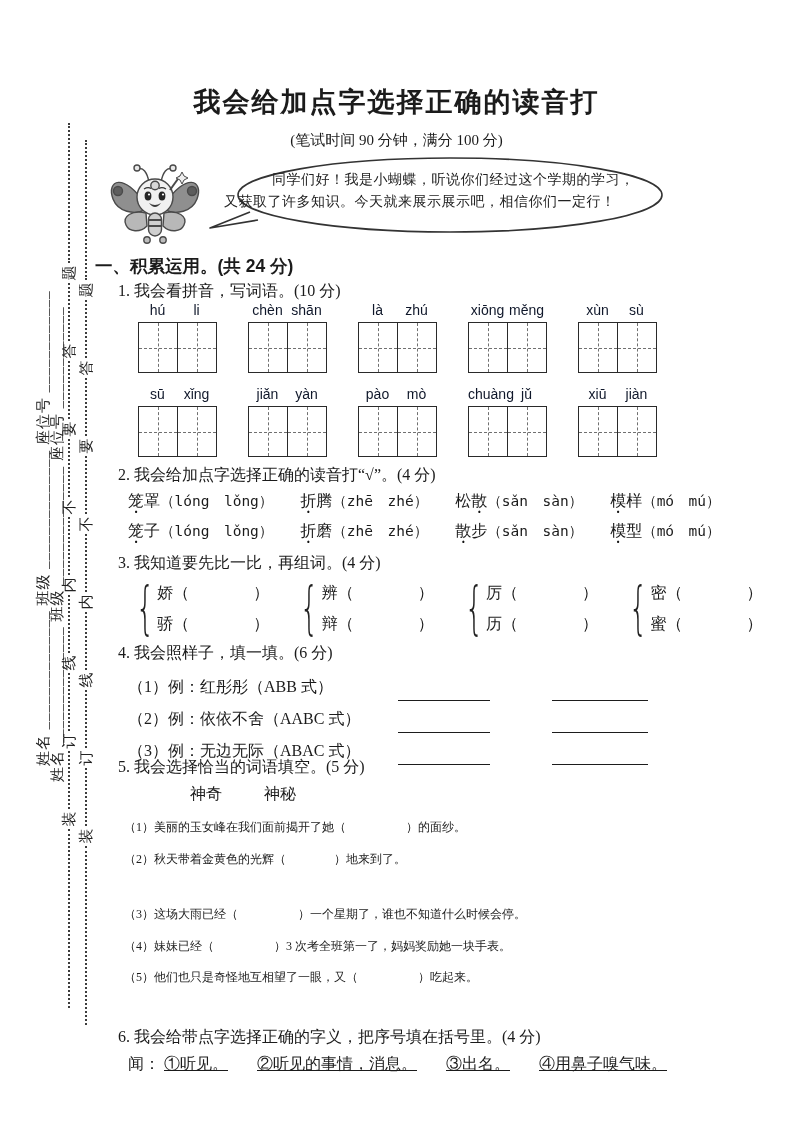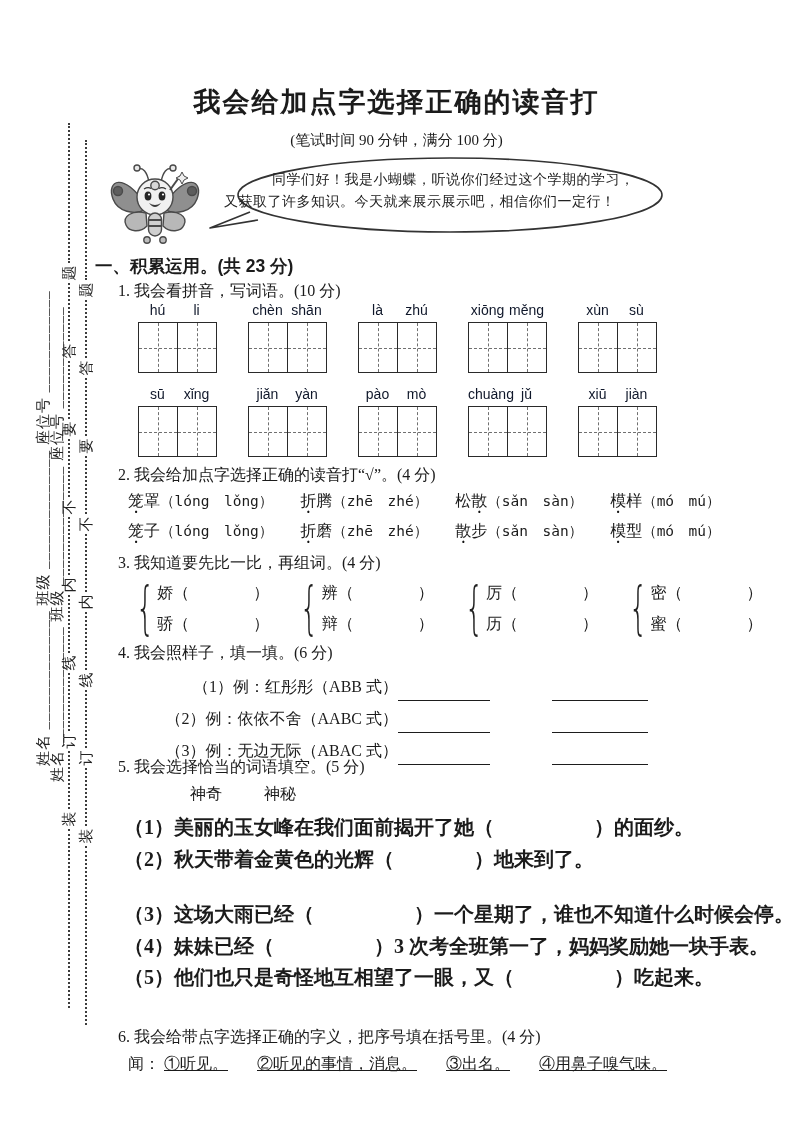--- a/index.html
+++ b/index.html
@@ -68,28 +68,28 @@
   
   #q3-pairs { position:absolute; left:128px; top:577px; display:flex; gap:23px; }
   .bgroup { display:flex; align-items:center; }
   .brace { font-family:"DejaVu Sans", sans-serif; font-size:54px; font-weight:100; line-height:62px;
            transform:scale(0.55,1.05); margin-right:-5px; color:#222; }
   .bline { height:31px; line-height:31px; font-size:16px; white-space:nowrap; }
 
   
   #q4-rows { position:absolute; left:128px; top:669px; }
   .q4-row { height:32px; display:flex; align-items:flex-end; }
-  .q4-text { width:270px; line-height:28px; font-size:16px;text-align:right; }
+  .q4-text { width:270px; line-height:28px; font-size:16px; }
   .blank-line { width:92px; height:24px; border-bottom:1.6px solid #1d1d1d; }
   .blank-line.second { margin-left:62px; width:96px; }
 
   
   .opts-row { position:absolute; left:190px; display:flex; gap:42px; font-size:16px; }
   #q5-opts-1 { top:784px; } #q5-opts-2 { top:872px; }
-  .items-col { position:absolute; left:124px; font-size:20px;font-weight:bold; }
+  .items-col { position:absolute; left:124px; font-size:12px; }
   #q5-items-a { top:812px; } #q5-items-b { top:899px; }
   .sentence { height:31.5px; line-height:31.5px; white-space:nowrap; }
 
   
   #q6-meanings { position:absolute; left:128px; top:1054px; font-size:16px; white-space:nowrap; }
   #q6-meanings .mean { margin-right:29px;text-decoration:underline; }
 </style>
 </head>
 <body>
 
@@ -178,21 +178,21 @@
 
   <svg class="bubble-svg" width="462" height="90" viewBox="0 0 462 90">
     <ellipse cx="248" cy="43" rx="212" ry="37" fill="#ffffff" stroke="#333" stroke-width="1.6"></ellipse>
     <path d="M 48,60 L 8,76 L 56,68" fill="#ffffff" stroke="#333" stroke-width="1.6" stroke-linejoin="round"></path>
   </svg>
   <div class="bubble-text">
     <div class="l1">同学们好！我是小蝴蝶，听说你们经过这个学期的学习，</div>
     <div class="l2">又获取了许多知识。今天就来展示展示吧，相信你们一定行！</div>
   </div>
 
-  <div class="sec-heading">一、积累运用。(共 23 分)</div>
+  <div class="sec-heading">一、积累运用。(共 24 分)</div>
 
   <div class="q-label" id="q1-label">1. 我会看拼音，写词语。(10 分)</div>
   <div class="q-label" id="q2-label">2. 我会给加点字选择正确的读音打“√”。(4 分)</div>
   <div class="q-label" id="q3-label">3. 我知道要先比一比，再组词。(4 分)</div>
   <div class="q-label" id="q4-label">4. 我会照样子，填一填。(6 分)</div>
   <div class="q-label" id="q5-label">5. 我会选择恰当的词语填空。(5 分)</div>
   <div class="q-label" id="q6-label">6. 我会给带点字选择正确的字义，把序号填在括号里。(4 分)</div>
 
   <div class="pin-row" id="q1-pin-0">
       <div class="pin-group">

